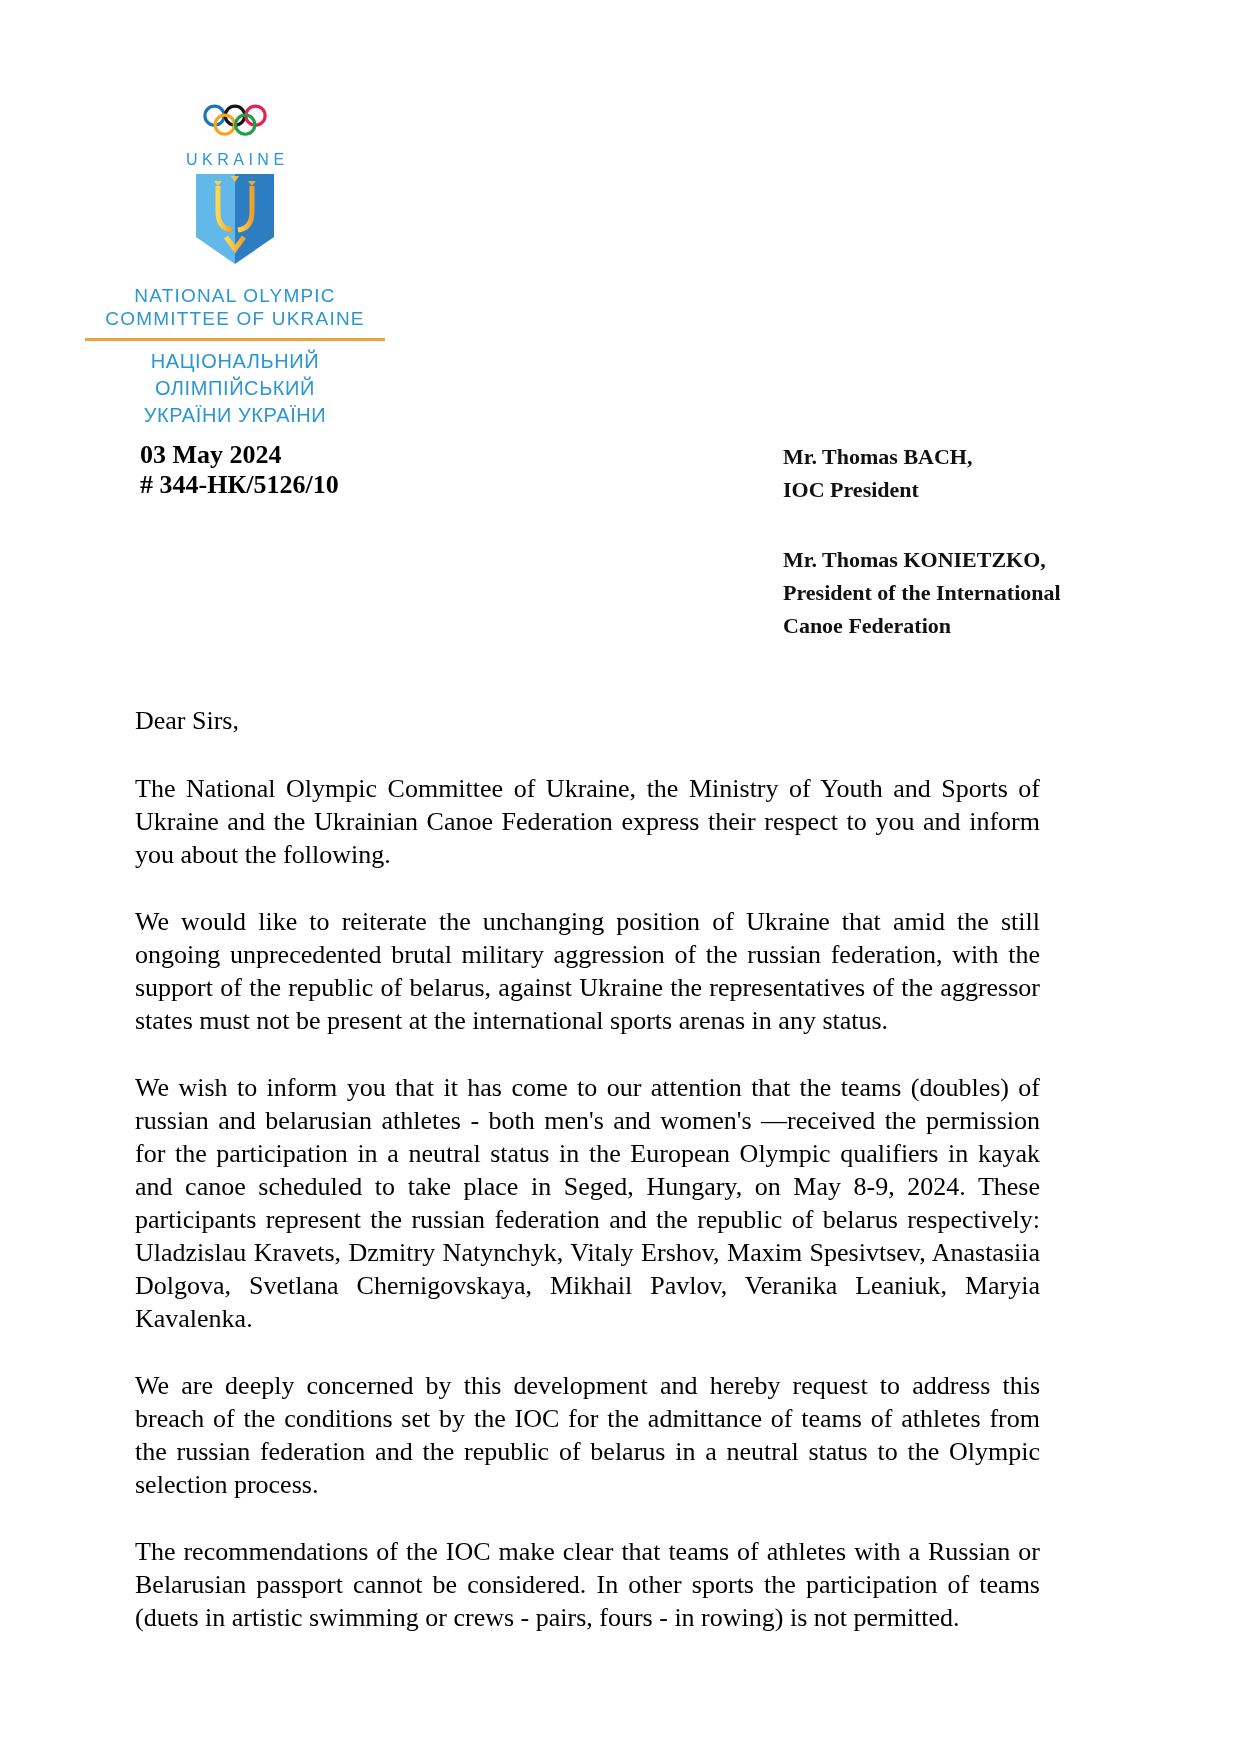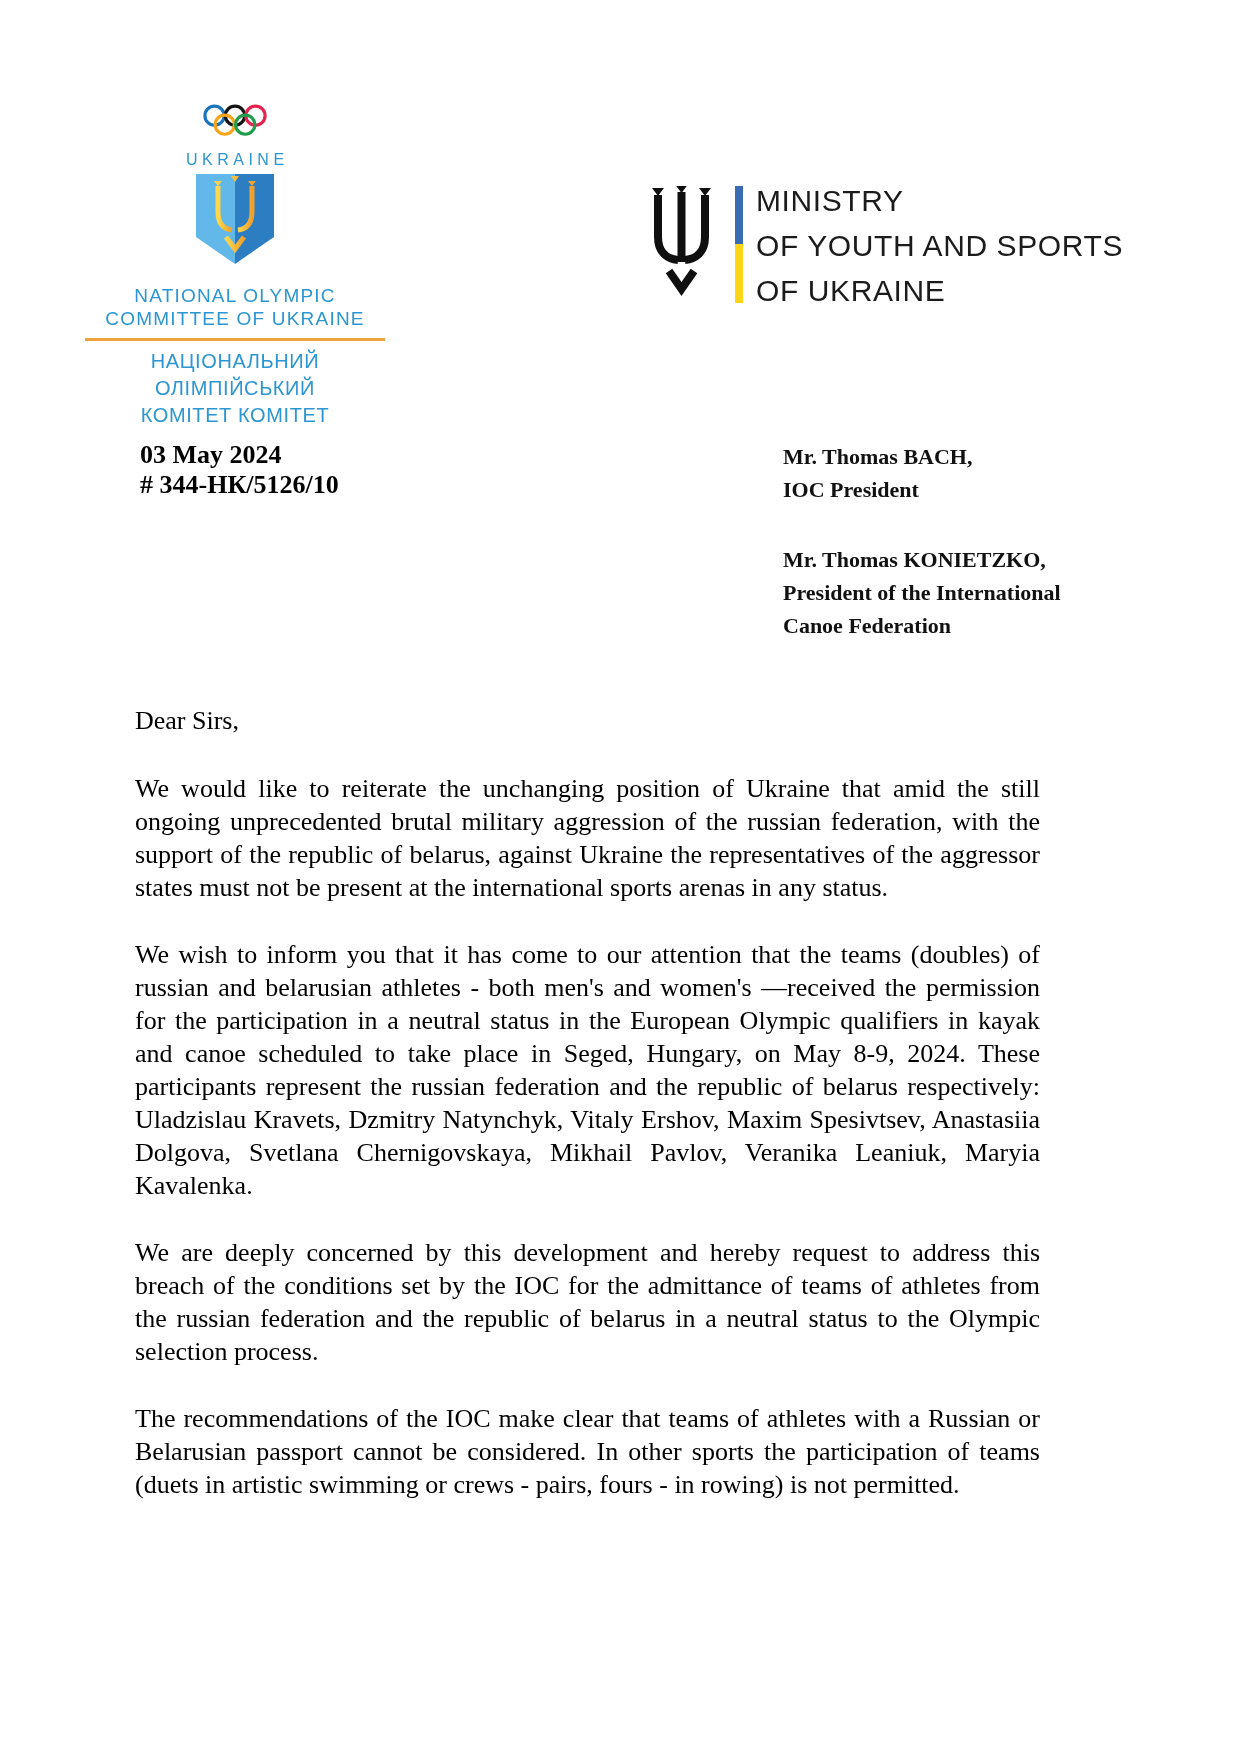--- a/index.html
+++ b/index.html
@@ -116,62 +116,44 @@
         <path d="M22,12 l-4,-5 h8 z M56,12 l-4,-5 h8 z M39,8 l-4,-6 h8 z" fill="url(#gold)"></path>
       </svg>
     </div>
     <div class="noc-name-en">
       <div>NATIONAL OLYMPIC</div>
       <div>COMMITTEE OF UKRAINE</div>
     </div>
     <hr class="noc-divider">
     <div class="noc-name-uk">
       <div>НАЦІОНАЛЬНИЙ ОЛІМПІЙСЬКИЙ</div>
-      <div>КОМІТЕТ КОМІТЕТ</div>
+      <div>УКРАЇНИ УКРАЇНИ</div>
     </div>
   </div>
 
-  <div class="ministry-block">
-    <div class="ministry-trident-wrap">
-      <svg viewBox="0 0 73 112" width="73" height="114">
-        <g fill="none" stroke="#0f0f0f" stroke-width="8">
-          <path d="M13,8 V50 C13,66 23,72 33,73"></path>
-          <path d="M60,8 V50 C60,66 50,72 40,73"></path>
-          <path d="M36.5,5 V75"></path>
-          <path d="M24,84 L36.5,102 L49,84"></path>
-        </g>
-        <path d="M13,9 l-6,-8 h12 z M60,9 l-6,-8 h12 z M36.5,6 l-6,-8 h12 z" fill="#0f0f0f"></path>
-      </svg>
-    </div>
-    <div class="ministry-bar"></div>
-    <div class="ministry-name">
-      <div>MINISTRY</div>
-      <div>OF YOUTH AND SPORTS</div>
-      <div>OF UKRAINE</div>
-    </div>
-  </div>
 
   <div class="ref-block">
     <div>03 May 2024</div>
     <div># 344-НК/5126/10</div>
   </div>
 
   <div class="recipients-block">
     <div class="recipient">
       <div>Mr. Thomas BACH,</div>
       <div>IOC President</div>
     </div>
     <div class="recipient">
       <div>Mr. Thomas KONIETZKO,</div>
       <div>President of the International</div>
       <div>Canoe Federation</div>
     </div>
   </div>
 
   <div class="letter-body">
     <p class="salutation">Dear Sirs,</p>
+    <p class="para">The National Olympic Committee of Ukraine, the Ministry of Youth and Sports of Ukraine and the Ukrainian Canoe Federation express their respect to you and inform you about the following.</p>
     <p class="para">We would like to reiterate the unchanging position of Ukraine that amid the still ongoing unprecedented brutal military aggression of the russian federation, with the support of the republic of belarus, against Ukraine the representatives of the aggressor states must not be present at the international sports arenas in any status.</p>
     <p class="para">We wish to inform you that it has come to our attention that the teams (doubles) of russian and belarusian athletes - both men's and women's —received the permission for the participation in a neutral status in the European Olympic qualifiers in kayak and canoe scheduled to take place in Seged, Hungary, on May 8-9, 2024. These participants represent the russian federation and the republic of belarus respectively: Uladzislau Kravets, Dzmitry Natynchyk, Vitaly Ershov, Maxim Spesivtsev, Anastasiia Dolgova, Svetlana Chernigovskaya, Mikhail Pavlov, Veranika Leaniuk, Maryia Kavalenka.</p>
     <p class="para">We are deeply concerned by this development and hereby request to address this breach of the conditions set by the IOC for the admittance of teams of athletes from the russian federation and the republic of belarus in a neutral status to the Olympic selection process.</p>
     <p class="para">The recommendations of the IOC make clear that teams of athletes with a Russian or Belarusian passport cannot be considered. In other sports the participation of teams (duets in artistic swimming or crews - pairs, fours - in rowing)  is not permitted.</p>
   </div>
 
 </div>
 
 </body></html>

